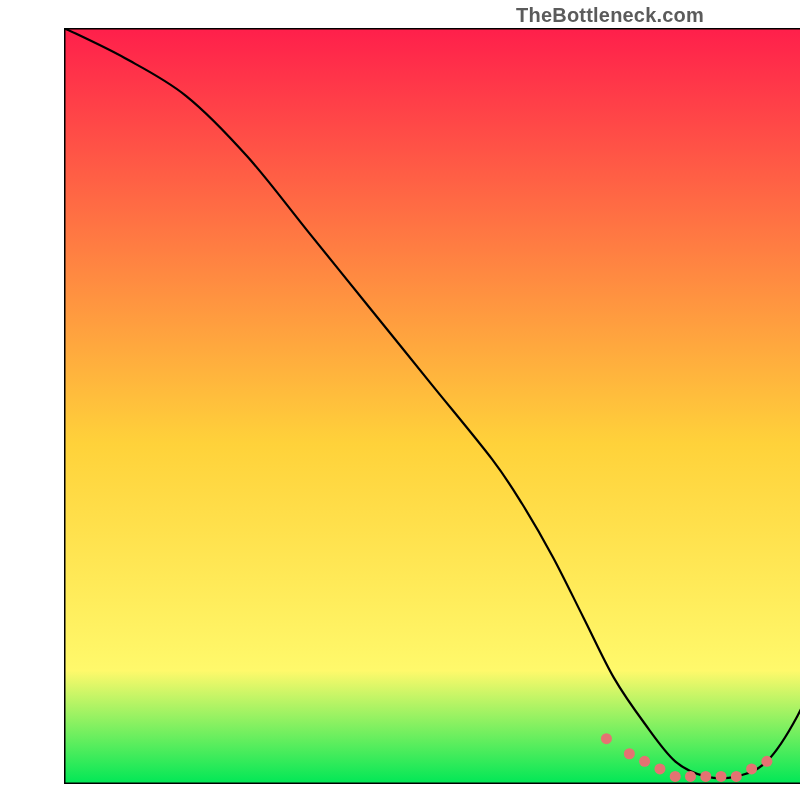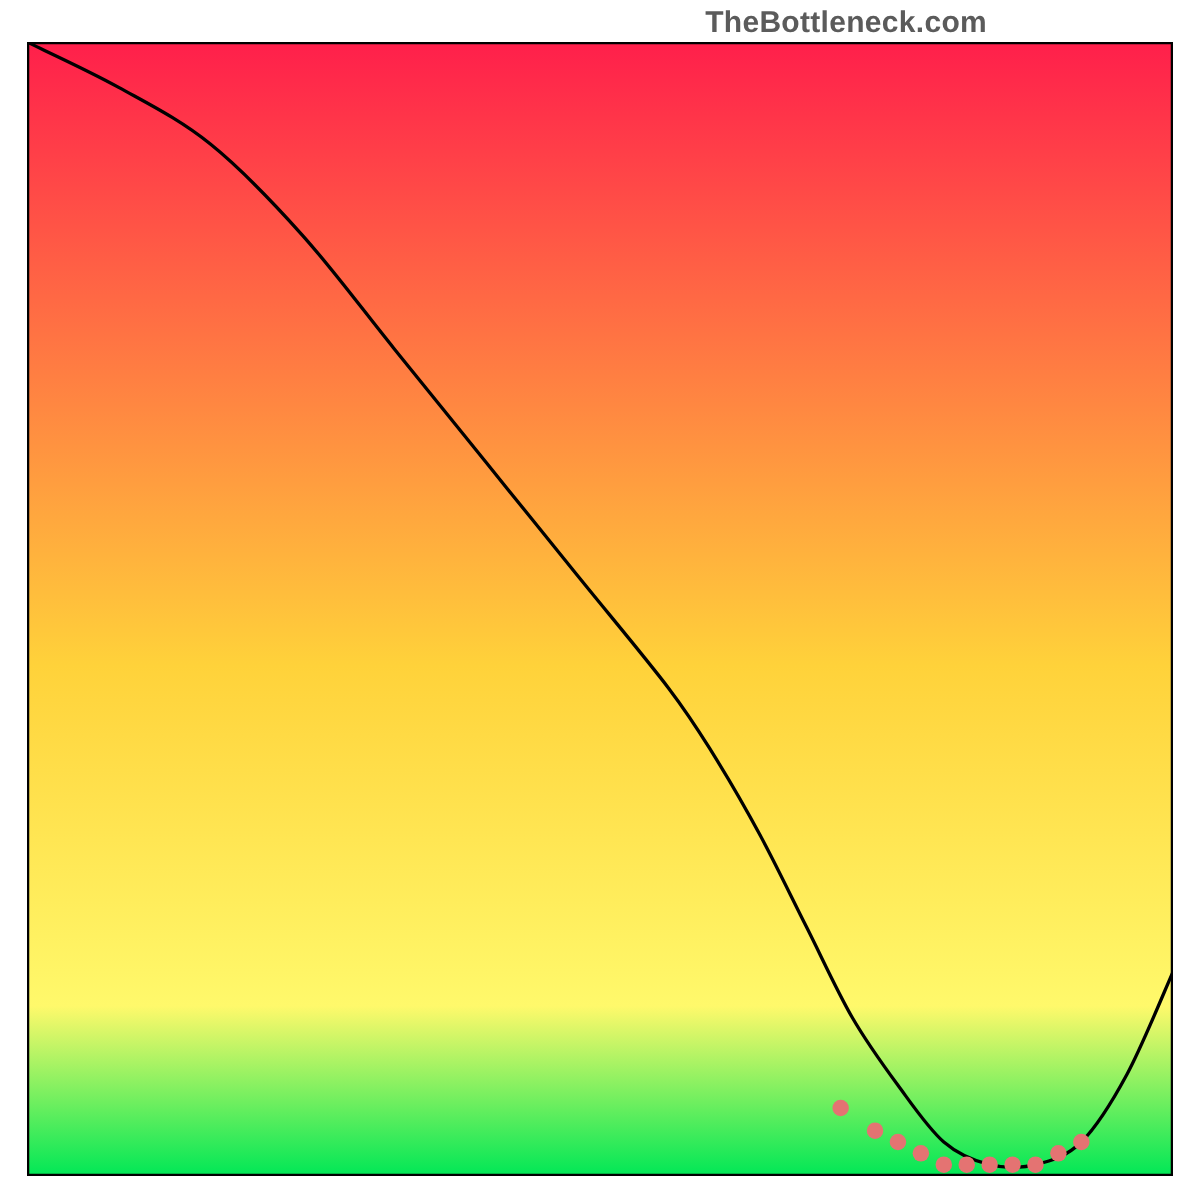--- a/index.html
+++ b/index.html
@@ -8,20 +8,21 @@
     width: 800px;
     height: 800px;
     background: #ffffff;
     overflow: hidden;
     font-family: Arial, Helvetica, sans-serif;
   }
   .frame {
     position: relative;
     width: 668px;
     height: 800px;
+    margin-left: 46px;
   }
   .watermark {
     position: absolute;
     top: 4px;
     right: 10px;
     font-size: 20px;
     font-weight: 600;
     color: #5b5b5b;
     letter-spacing: 0.2px;
     z-index: 20;

